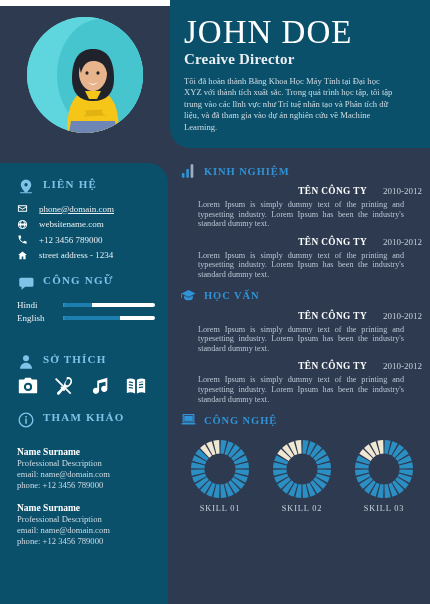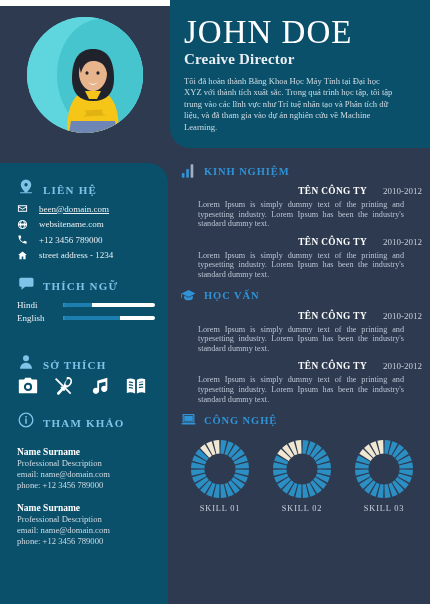--- a/index.html
+++ b/index.html
@@ -23,21 +23,21 @@
   
   .avatar{position:absolute;left:27px;top:17px;width:116px;height:116px;border-radius:50%;
     overflow:hidden;background:#5fd6dd;}
   .avatar svg{display:block;}
 
   
   .left-panel{position:absolute;left:0;top:163px;width:168px;height:441px;background:#0b506b;
     border-top-right-radius:20px;}
 
   
-  .sec{display:flex;align-items:flex-end;gap:8px;}
+  .sec{display:flex;align-items:flex-start;gap:8px;}
   .sec-title{font-family:"Liberation Serif",serif;color:#7fc3e8;font-size:11px;font-weight:700;
     letter-spacing:1.2px;}
   .sec-ico{width:18px;height:18px;flex:0 0 18px;color:#7fc3e8;}
   .sec-ico svg{display:block;width:18px;height:18px;fill:#7fc3e8;}
 
   .contact-head{position:absolute;left:17px;top:15px;}
   .contact-list{position:absolute;left:17px;top:38px;}
   .crow{display:flex;align-items:center;height:15.5px;}
   .crow .ci{width:22px;flex:0 0 22px;display:flex;align-items:center;}
   .crow .ci svg{width:11px;height:11px;fill:#ffffff;display:block;}
@@ -129,21 +129,21 @@
     </div>
 
     <div class="contact-list">
       <div class="crow">
         <span class="ci">
           <svg viewBox="0 0 24 24">
               <path d="M2 5h20v14H2z" fill="none"></path>
               <path d="M2 5h20v14H2V5zm2 2v.4l8 5 8-5V7H4zm16 10V9.6l-8 5-8-5V17h16z"></path>
             </svg>
         </span>
-        <span class="ct link">been@domain.com</span>
+        <span class="ct link">phone@domain.com</span>
       </div>
       <div class="crow">
         <span class="ci">
           <svg viewBox="0 0 24 24">
               <path d="M12 2a10 10 0 1 0 0 20 10 10 0 0 0 0-20zm0 2c1.4 0 2.9 2.4 3.4 6H8.6C9.1 6.4 10.6 4 12 4zM6.6 10H4.3A8 8 0 0 1 8.8 4.8 14 14 0 0 0 6.6 10zm-2.3 4h2.3c.2 2 .8 3.9 1.6 5.2A8 8 0 0 1 4.3 14zM8.6 14h6.8c-.5 3.6-2 6-3.4 6s-2.9-2.4-3.4-6zm8.8 0h2.3a8 8 0 0 1-4.5 5.2 14 14 0 0 0 2.2-5.2zm0-4a14 14 0 0 0-2.2-5.2A8 8 0 0 1 19.7 10h-2.3z"></path>
             </svg>
         </span>
         <span class="ct">websitename.com</span>
       </div>
       <div class="crow">
@@ -163,21 +163,21 @@
         <span class="ct">street address - 1234</span>
       </div>
     </div>
 
     <div class="lang-head sec">
       <span class="sec-ico">
         <svg viewBox="0 0 24 24">
             <path d="M3 4h15a2 2 0 0 1 2 2v8a2 2 0 0 1-2 2H9l-5 4v-4H3a2 2 0 0 1-2-2V6a2 2 0 0 1 2-2z" transform="translate(2,1)"></path>
           </svg>
       </span>
-      <span class="sec-title">THÍCH NGỮ</span>
+      <span class="sec-title">CÔNG NGỮ</span>
     </div>
 
     <div class="lang-list">
       <div class="lrow">
         <span class="lname">Hindi</span>
         <span class="ltrack">
             <span class="lfill" style="width: 32%;"></span>
           </span>
       </div>
       <div class="lrow">

